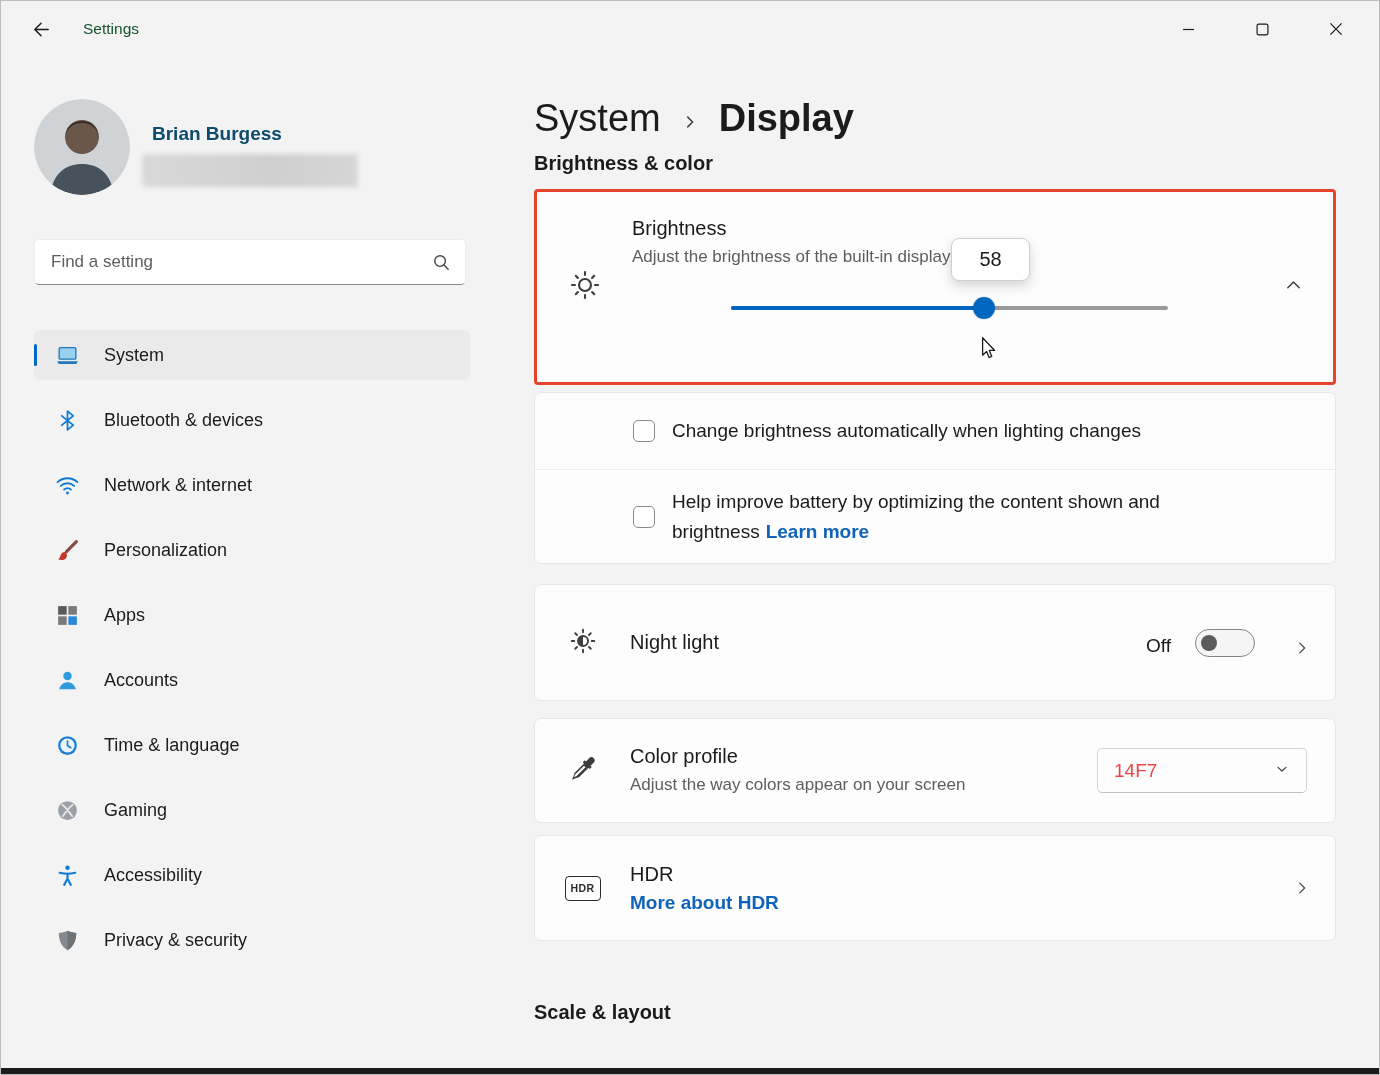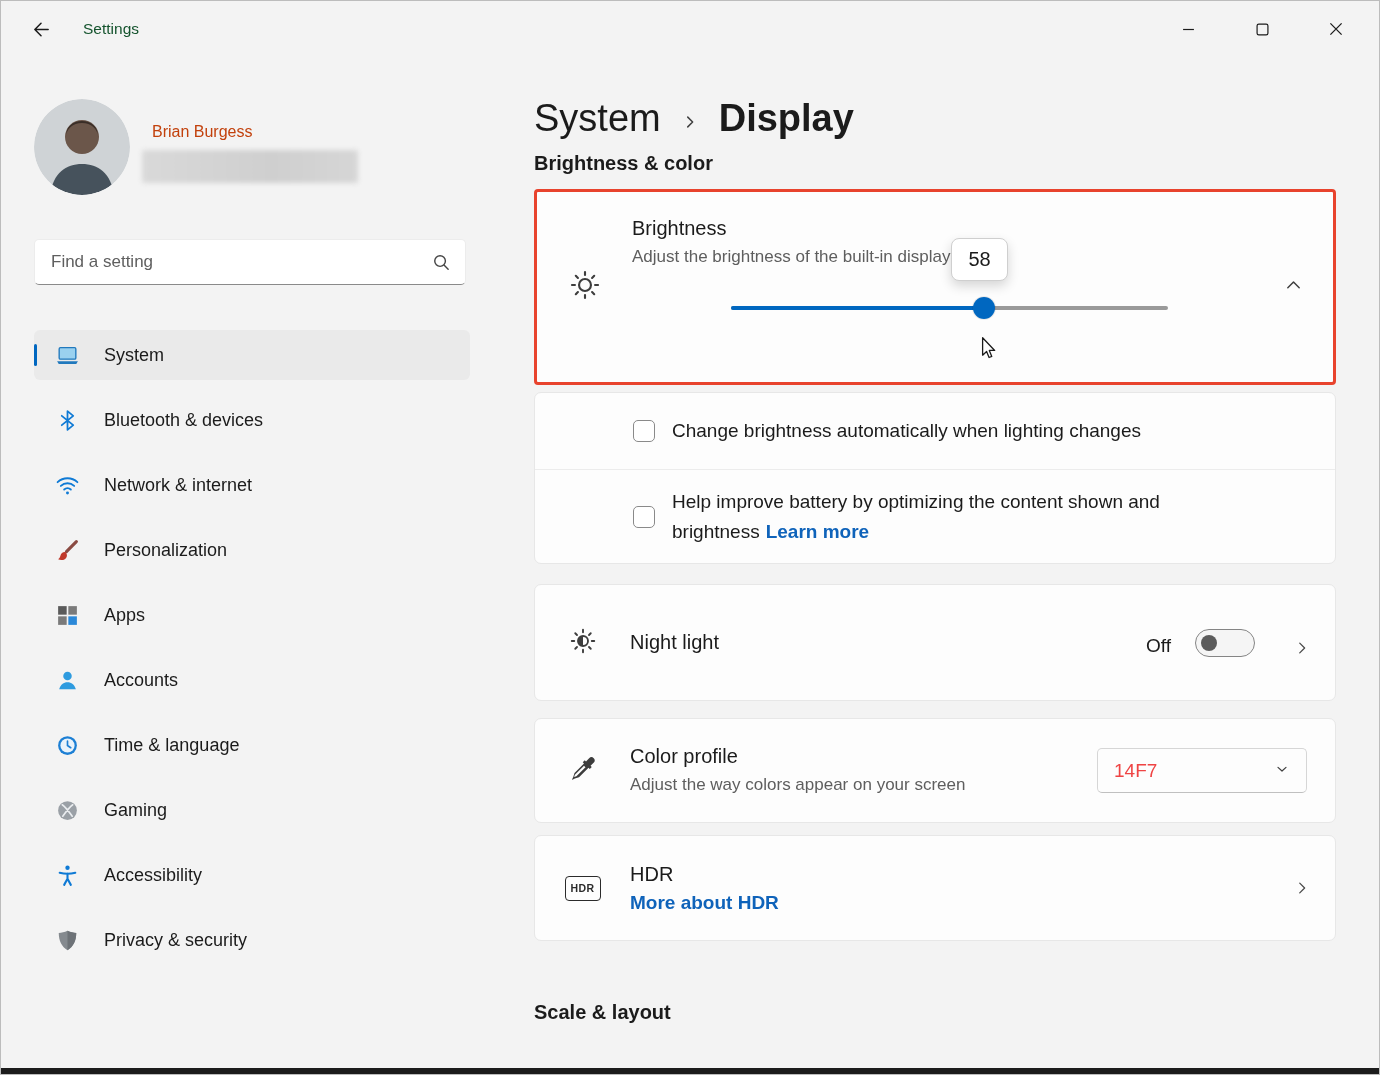--- a/index.html
+++ b/index.html
@@ -20,21 +20,21 @@
   .back-btn { width:40px; height:36px; margin-left:20px; display:flex; align-items:center; justify-content:center; border-radius:5px; }
   .titlebar-title { margin-left:22px; font-size:15.5px; color:#14532d; }
   .win-controls { margin-left:auto; display:flex; align-items:center; gap:28px; padding-right:20px; }
   .win-controls button { width:46px; height:38px; display:flex; align-items:center; justify-content:center; }
 
   
   .sidebar { position:absolute; top:56px; left:0; width:500px; bottom:6px; padding:42px 0 0 33px; }
   .profile { display:flex; align-items:flex-start; }
   .avatar { width:96px; height:96px; border-radius:50%; overflow:hidden; display:block; flex:0 0 96px; }
   .profile-text { margin-left:22px; padding-top:24px; }
-  .profile-name { font-size:16px; font-weight:400; color:#c2410c; }
+  .profile-name { font-size:19px; font-weight:700; color:#0c4a6e; }
   .profile-blur { margin-top:9px; margin-left:-10px; width:216px; height:33px; background:linear-gradient(90deg,#d9d9d9,#cfcfcf 60%,#d6d6d6); filter:blur(2.5px); border-radius:3px; }
 
   .searchbox { margin-top:44px; width:432px; height:46px; background:#ffffff; border:1px solid #ececec; border-bottom:1px solid #8a8a8a; border-radius:5px; display:flex; align-items:center; padding:0 14px 0 16px; }
   .searchbox input { flex:1; border:none; outline:none; background:transparent; font-size:17px; color:#3a3a3a; font-family:inherit; }
   .searchbox input::placeholder { color:#5f5f5f; }
   .search-ic { display:flex; align-items:center; }
 
   .nav { margin-top:45px; width:436px; }
   .nav-item { position:relative; display:flex; align-items:center; height:50px; margin-bottom:15px; border-radius:6px; padding-left:20px; cursor:pointer; }
   .nav-item.selected { background:#eaeaea; }
@@ -62,21 +62,21 @@
   .brightness-card { position:relative; margin-top:14px; height:196px; border:3px solid #e8432d; border-radius:4px; align-items:stretch; }
   .brightness-card .icon-col { align-items:center; }
   .brightness-card .text-col { padding-top:25px; }
   .chev-col { flex:0 0 80px; display:flex; justify-content:center; align-items:center; }
 
   .slider { position:relative; margin-top:28px; margin-left:99px; width:437px; height:22px; cursor:pointer; }
   .slider-track { position:absolute; left:0; right:0; top:9px; height:4px; border-radius:2px; background:#9a9a9a; }
   .slider-fill  { position:absolute; left:0; top:9px; height:4px; border-radius:2px; background:#0067c0; }
   .slider-thumb { position:absolute; top:0; width:22px; height:22px; margin-left:-11px; border-radius:50%; background:#0067c0; box-shadow:0 0 0 1px rgba(0,0,0,0.08); }
 
-  .value-tip { position:absolute; left:414px; top:46px; width:57px; height:43px; background:#ffffff; border:1px solid #cfcfcf; border-radius:8px; box-shadow:0 5px 12px rgba(0,0,0,0.16); display:flex; align-items:center; justify-content:center; font-size:20px; color:#1b1b1b; }
+  .value-tip { position:absolute; left:414px; top:46px; width:79px; height:43px; background:#ffffff; border:1px solid #cfcfcf; border-radius:8px; box-shadow:0 5px 12px rgba(0,0,0,0.16); display:flex; align-items:center; justify-content:center; font-size:20px; color:#1b1b1b; }
   .cursor { position:absolute; left:438px; top:142px; }
 
   
   .subgroup { margin-top:7px; background:#fdfdfd; border:1px solid #e7e7e7; border-radius:7px; overflow:hidden; }
   .subrow { display:flex; align-items:center; padding:0 20px 0 98px; min-height:76px; cursor:pointer; }
   .subrow2 { border-top:1px solid #ececec; min-height:94px; }
   .checkbox { flex:0 0 22px; width:22px; height:22px; background:#ffffff; border:1px solid #8a8a8a; border-radius:5px; }
   .subrow-label { margin-left:17px; font-size:19px; color:#1b1b1b; line-height:1.55; }
   .subrow-label.wrap { max-width:575px; }
   .link { color:#0f63ba; font-weight:700; text-decoration:none; cursor:pointer; }

